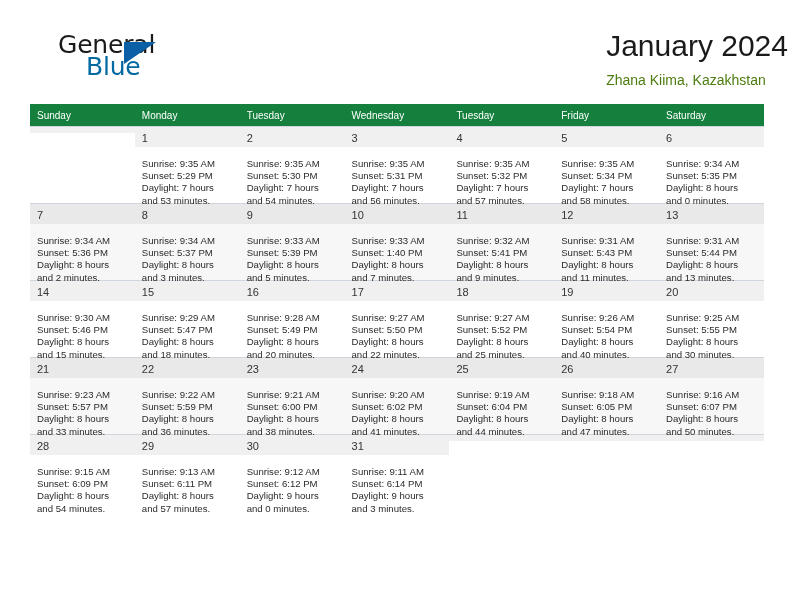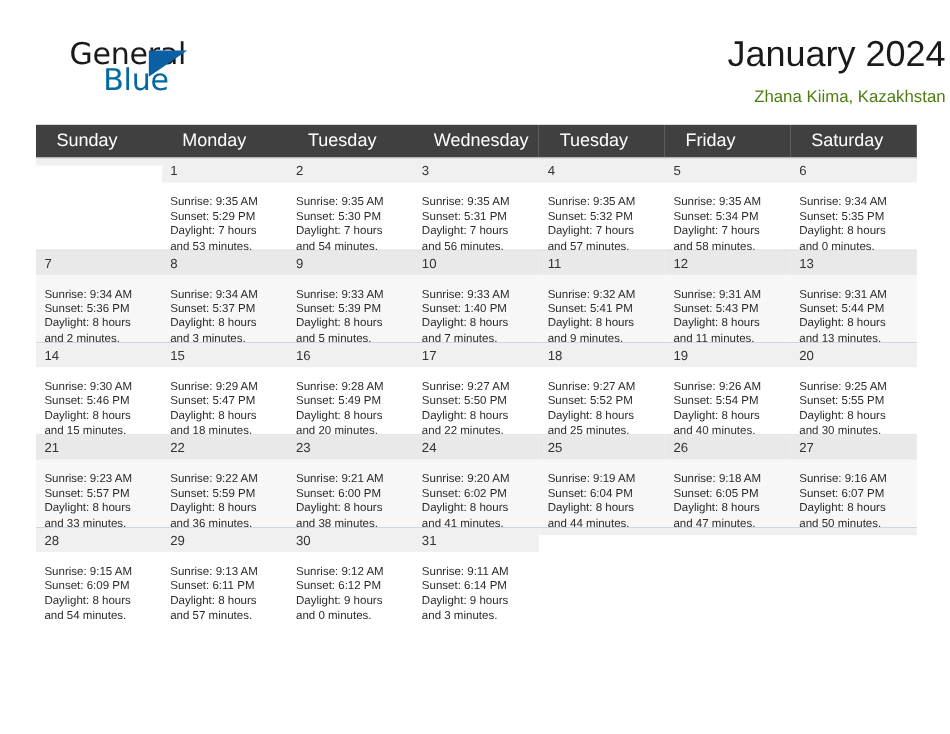--- a/index.html
+++ b/index.html
@@ -63,21 +63,20 @@
     top: 12px;
     width: 0;
     height: 0;
     border-left: 32px solid #0b5fa5;
     border-bottom: 22px solid transparent;
   }
   .title-block {
     position: absolute;
     right: 0;
     top: 0;
-    text-align: right;
   }
   .cal-title {
     font-size: 30px;
     font-weight: 400;
     color: #1a1a1a;
     line-height: 36px;
     white-space: nowrap;
   }
   .cal-subtitle {
     font-size: 14px;
@@ -91,26 +90,26 @@
   
   .calendar {
     position: absolute;
     left: 30px;
     top: 104px;
     width: 734px;
     border-collapse: collapse;
     table-layout: fixed;
   }
   .calendar th {
-    background: #404040;
+    background: #15803d;
     color: #ffffff;
-    font-size: 15px;
+    font-size: 10px;
     font-weight: 400;
     text-align: left;
-    padding: 5px 0 5px 17px;
+    padding: 5px 0 5px 7px;
     height: 12px;
     border: none;
   }
   .calendar td {
     vertical-align: top;
     width: 104.857px;
     height: 76px;
     padding: 0;
     border: none;
     border-top: 1px solid #cfd6dd;

